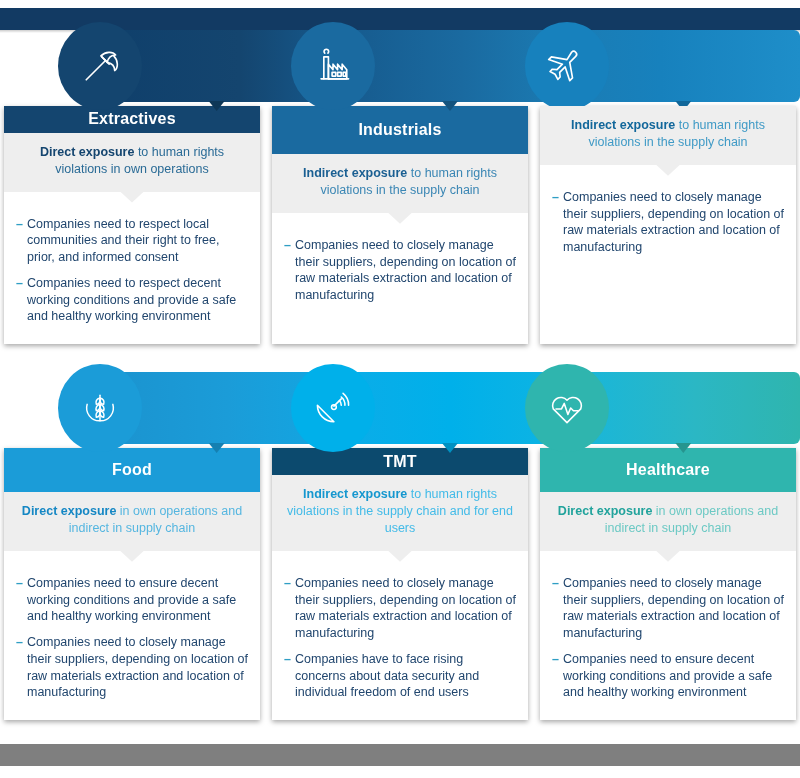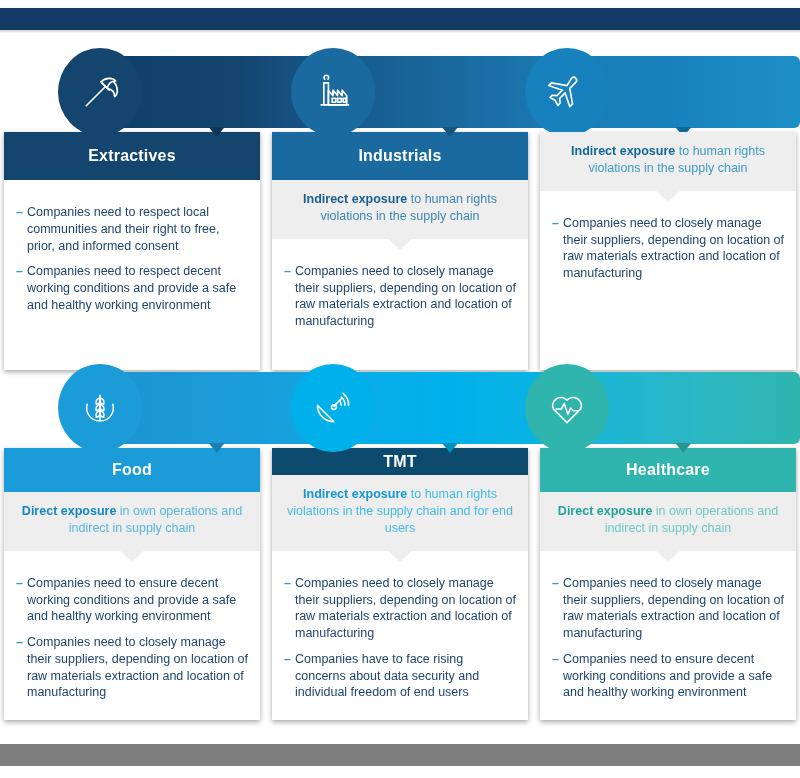--- a/index.html
+++ b/index.html
@@ -30,21 +30,21 @@
   
   .bottom-bar {
     position: absolute;
     left: 0; bottom: 12px;
     width: 800px; height: 22px;
     background: #7f7f7f;
   }
 
   
   .row { position: absolute; left: 0; width: 800px; }
-  .row-1 { top: 56px; }
+  .row-1 { top: 30px; }
   .row-2 { top: 372px; }
 
   
   .banner {
     position: relative;
     height: 72px;
     margin: 0 0 0 0;
     display: flex;
   }
   .banner-seg {
@@ -237,20 +237,24 @@
         </svg>
       </div>
       <div class="banner-notch n-consumer" style="left:calc(50% - 8px)"></div>
     </div>
   </div>
 
   <div class="cards">
 
     <div class="card t-extractives">
       <div class="card-head">Extractives</div>
+      <div class="card-sub">
+        <span class="lead">Direct exposure</span><span class="tail"> to human rights violations in own operations</span>
+        <div class="sub-arrow"></div>
+      </div>
       <div class="card-body">
         <div class="bullet">
           <span class="dash">–</span>
           <span class="btext">Companies need to respect local communities and their right to free, prior, and informed consent</span>
         </div>
         <div class="bullet">
           <span class="dash">–</span>
           <span class="btext">Companies need to respect decent working conditions and provide a safe and healthy working environment</span>
         </div>
       </div>

